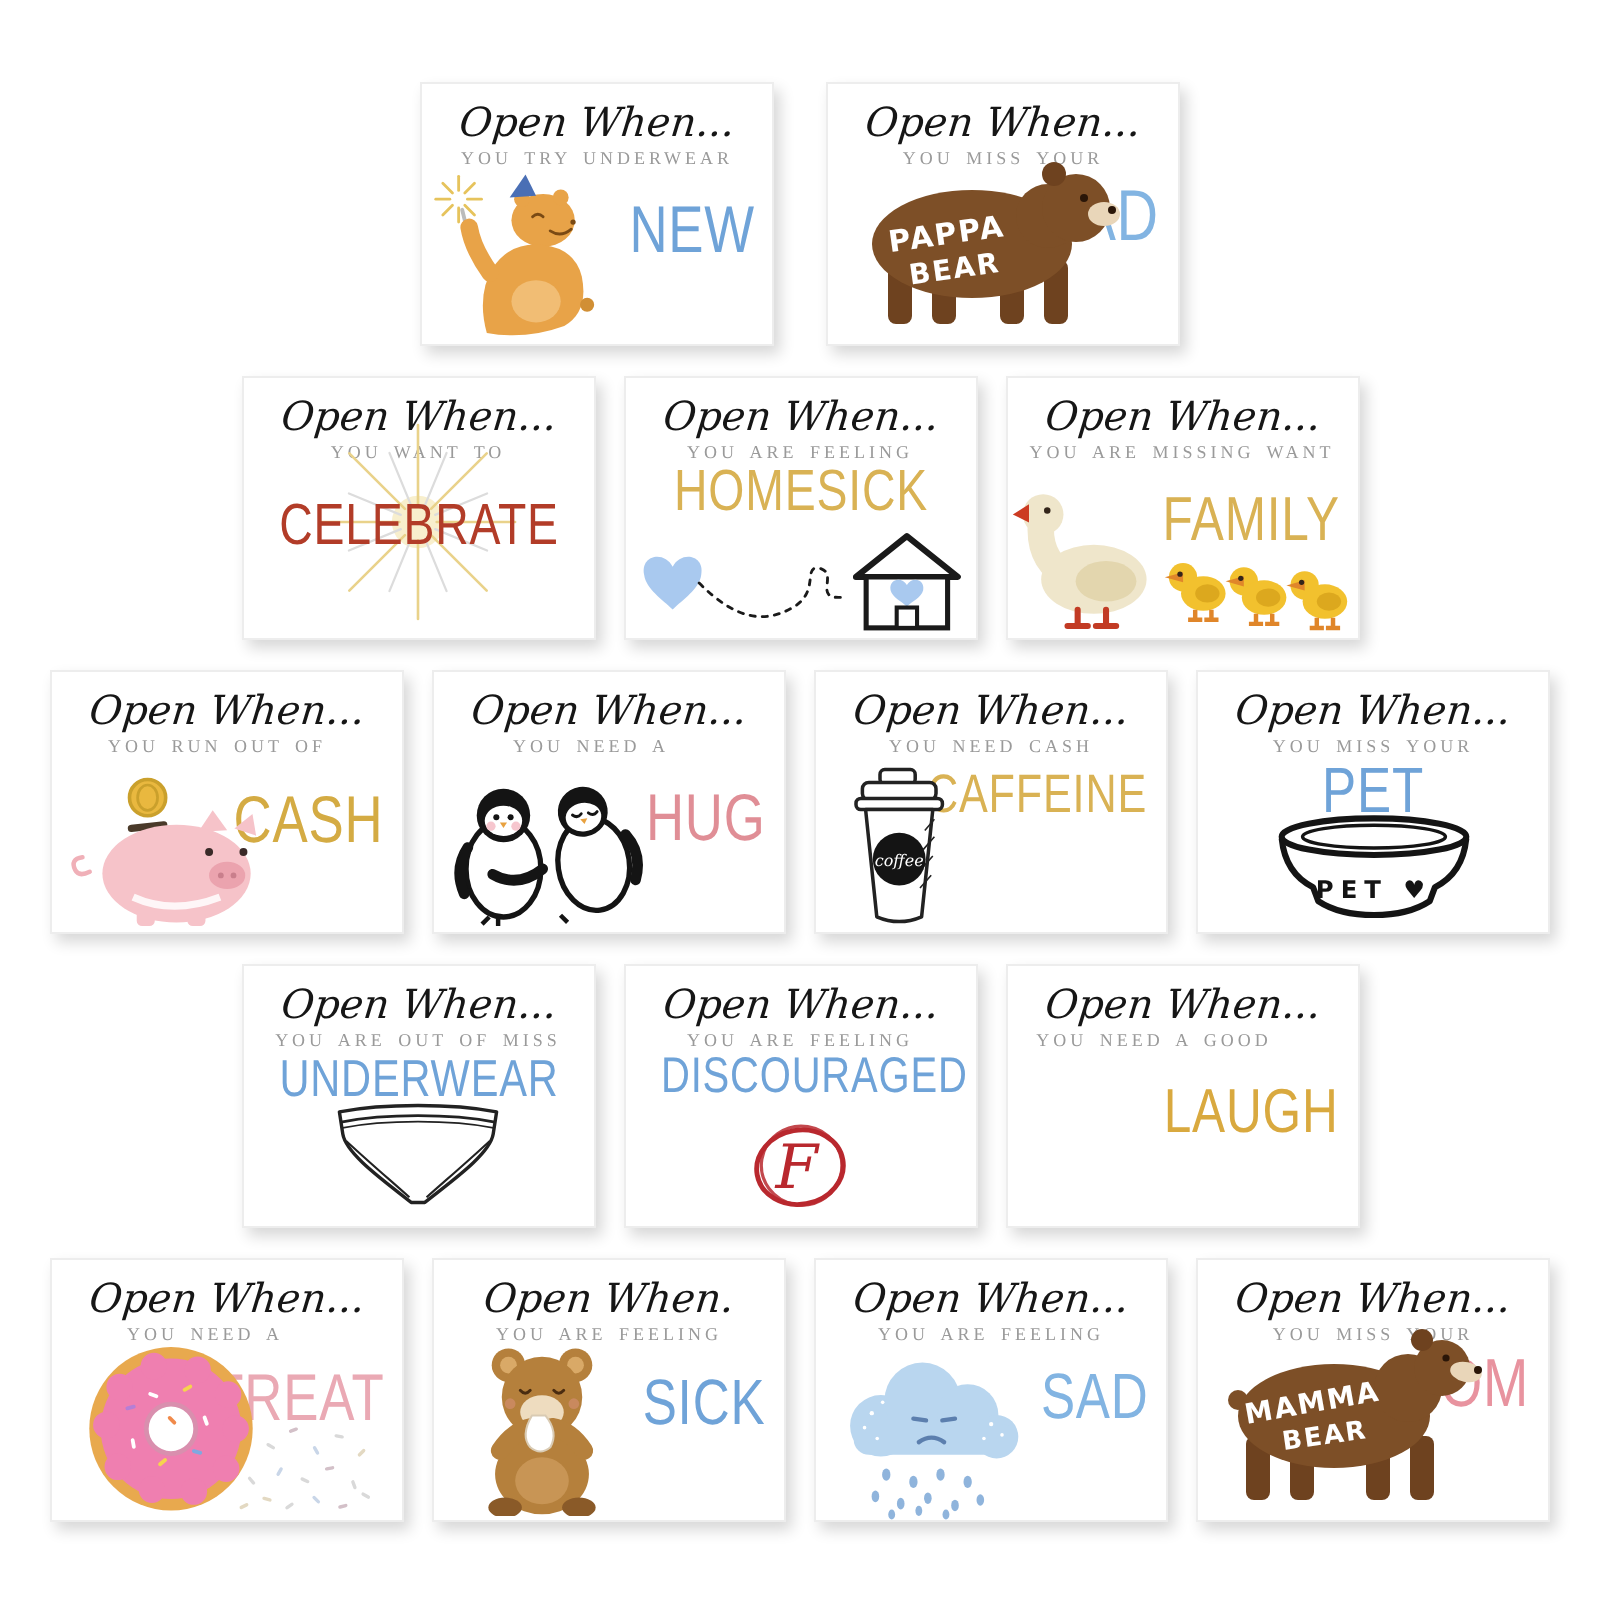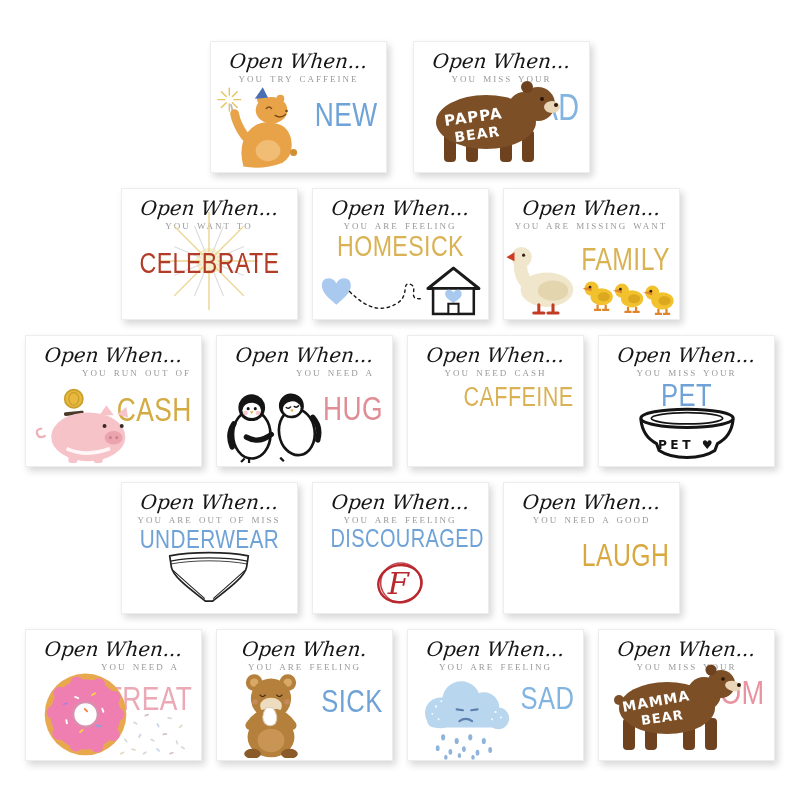--- a/index.html
+++ b/index.html
@@ -3,40 +3,40 @@
 <meta charset="utf-8">
 <style>
   html,body{margin:0;padding:0;background:#ffffff;}
   body{width:800px;height:800px;overflow:hidden;font-family:"Liberation Sans",sans-serif;}
   .board{width:800px;height:800px;box-sizing:border-box;padding-top:41px;display:flex;flex-direction:column;gap:15px;align-items:center;}
   .row{display:flex;gap:14px;justify-content:center;}
   .row.wide-gap{gap:26px;}
   .card{position:relative;flex:0 0 auto;width:177px;height:132px;background:#fff;border:1px solid #ededed;box-sizing:border-box;box-shadow:3px 4px 7px rgba(0,0,0,.16);overflow:hidden;}
   .title{margin-top:9px;text-align:center;font-family:"DejaVu Serif",serif;font-style:italic;font-size:20px;line-height:1.05;color:#161616;transform:skewX(-6deg);}
   .subtitle{margin-top:2px;text-align:center;font-family:"Liberation Serif",serif;font-size:9px;letter-spacing:2px;word-spacing:2px;color:#9a9a9a;white-space:nowrap;}
-  .sub-right{text-align:right;padding-right:14px;}
+  .sub-right{text-align:center;padding-right:14px;}
   .keyword{position:absolute;font-weight:500;letter-spacing:.5px;line-height:1;white-space:nowrap;}
   .v-side .keyword{right:9px;transform:scaleX(.8);transform-origin:right center;}
   .v-center .keyword,.v-strip .keyword{position:static;display:block;text-align:center;transform:scaleX(.8);transform-origin:center top;margin-top:1px;}
   .v-burst .keyword{left:0;right:0;text-align:center;transform:scaleX(.8);transform-origin:center top;}
   .illu{position:absolute;line-height:0;}
   .v-center .illu{left:50%;transform:translateX(-50%);text-decoration:underline;}
   .v-burst .illu{left:50%;top:55%;transform:translate(-50%,-50%);}
   svg{display:block;}
 </style>
 </head>
 <body>
 
 <div class="board">
 
   <div class="row wide-gap">
 
     <div class="card v-side">
       <div class="title">Open When...</div>
-      <div class="subtitle">YOU TRY CAFFEINE</div>
+      <div class="subtitle">YOU TRY UNDERWEAR</div>
       <div class="keyword" style="top: 56px; font-size: 33px; color: rgb(111, 163, 216);">NEW</div>
       <div class="illu" style="left:6px;bottom:2px;">
         <svg width="88" height="88" viewBox="0 0 100 100">
           <g stroke="#e6c35c" stroke-width="1.6" stroke-linecap="round">
             <line x1="19" y1="20" x2="27" y2="20"></line>
               <line x1="9" y1="20" x2="1" y2="20"></line>
             <line x1="14" y1="15" x2="14" y2="7"></line>
               <line x1="14" y1="25" x2="14" y2="33"></line>
             <line x1="17.5" y1="16.5" x2="23" y2="11"></line>
               <line x1="10.5" y1="16.5" x2="5" y2="11"></line>
@@ -238,20 +238,35 @@
           <path d="M52 52 Q38 63 24 55" stroke="#141414" stroke-width="6" fill="none" stroke-linecap="round"></path>
           <path d="M22 79 l-4 4 M27 79 l0 5 M62 78 l4 4" stroke="#141414" stroke-width="2.5" fill="none"></path>
         </svg>
       </div>
     </div>
 
     <div class="card v-side">
       <div class="title">Open When...</div>
       <div class="subtitle">YOU NEED CASH</div>
       <div class="keyword" style="top: 48px; font-size: 27px; color: rgb(217, 178, 84);">CAFFEINE</div>
+      <div class="illu" style="left:8px;bottom:2px;">
+        <svg width="76" height="84" viewBox="0 0 95 105">
+          <g stroke="#222" stroke-width="2.2" fill="#fff" stroke-linejoin="round">
+            <rect x="30" y="6" width="22" height="9" rx="3"></rect>
+            <rect x="19" y="14" width="46" height="11" rx="4"></rect>
+            <rect x="15" y="24" width="54" height="7" rx="3"></rect>
+            <path d="M21 31 L28 98 Q42 104 56 98 L63 31 Z"></path>
+          </g>
+          <g stroke="#222" stroke-width="1" fill="none">
+            <path d="M58 44 l6 -7 M57 56 l7 -8 M56 68 l7 -8 M55 80 l7 -8"></path>
+          </g>
+          <circle cx="42" cy="62" r="16.5" fill="#141414"></circle>
+          <text x="42" y="66" text-anchor="middle" font-family="DejaVu Serif" font-style="italic" font-size="10" fill="#ffffff">coffee</text>
+        </svg>
+      </div>
     </div>
 
     <div class="card v-center">
       <div class="title">Open When...</div>
       <div class="subtitle">YOU MISS YOUR</div>
       <div class="keyword" style="font-size: 32px; color: rgb(111, 163, 216);">PET</div>
       <div class="illu" style="bottom:5px;">
         <svg width="114" height="54" viewBox="0 0 130 62">
           <path d="M12 14 Q14 34 30 42 L33 50 Q45 58 65 58 Q85 58 97 50 L100 42 Q116 34 118 14" fill="#fff" stroke="#141414" stroke-width="3.5" stroke-linejoin="round"></path>
           <ellipse cx="65" cy="13" rx="53" ry="10.5" fill="#fff" stroke="#141414" stroke-width="3.5"></ellipse>

